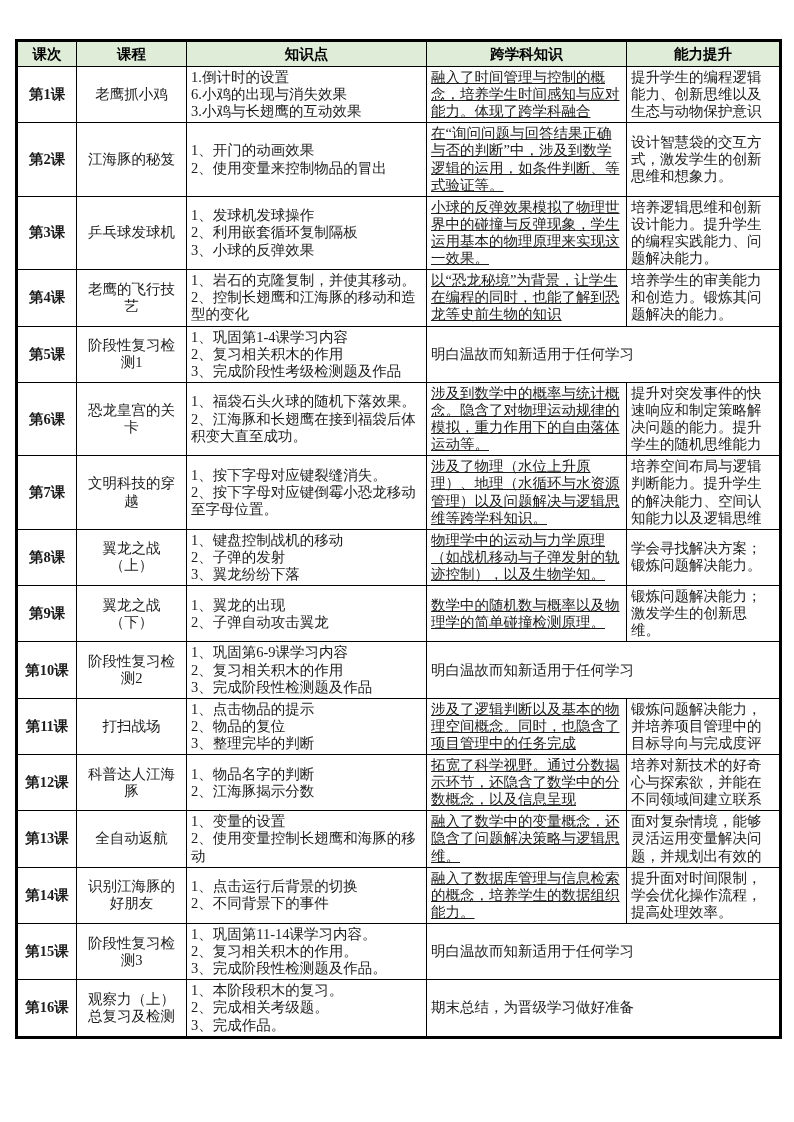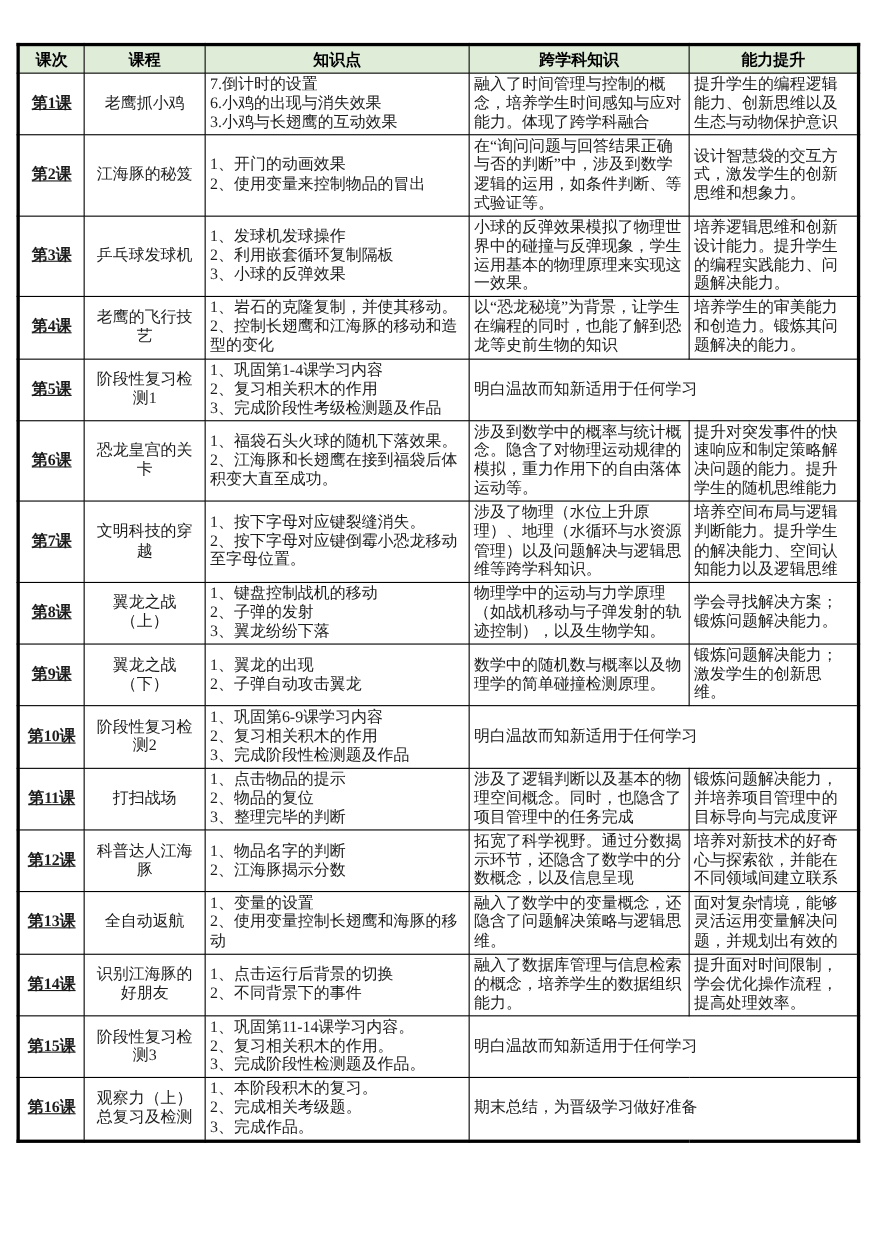--- a/index.html
+++ b/index.html
@@ -27,24 +27,24 @@
   .col-header {
     background:var(--header-bg);
     font-family:"Liberation Sans","DejaVu Sans",sans-serif;
     font-weight:bold; font-size:14.5px; text-align:center;
     height:26px; padding:2px 3px; color:#000;margin-left:32px;
   }
   .course-table td {
     font-size:14.5px; line-height:1.18; padding:2px 4px;
     vertical-align:middle; color:#1c1c1c;
   }
-  td.lesson  { text-align:center; font-weight:bold; padding:2px 1px;text-decoration:underline; }
+  td.lesson  { text-align:center; font-weight:bold; padding:2px 1px; }
   td.course  { text-align:center; }
   td.points  { text-align:left; }
-  td.cross   { text-align:left; }
+  td.cross   { text-align:left;text-decoration:underline; }
   td.ability { text-align:left; }
   td.merged  { }
   td.points div { white-space:normal; }
 </style>
 </head>
 <body>
 
 <div class="page">
   <table class="course-table">
     <colgroup>
@@ -61,21 +61,21 @@
         <th class="col-header">知识点</th>
         <th class="col-header">跨学科知识</th>
         <th class="col-header">能力提升</th>
       </tr>
     </thead>
     <tbody>
         <tr>
           <td class="lesson">第1课</td>
           <td class="course">老鹰抓小鸡</td>
           <td class="points">
-            <div>7.倒计时的设置</div>
+            <div>1.倒计时的设置</div>
             <div>6.小鸡的出现与消失效果</div>
             <div>3.小鸡与长翅鹰的互动效果</div>
           </td>
           <td class="cross">融入了时间管理与控制的概念，培养学生时间感知与应对能力。体现了跨学科融合</td>
           <td class="ability">提升学生的编程逻辑能力、创新思维以及生态与动物保护意识</td>
         </tr>
         <tr>
           <td class="lesson">第2课</td>
           <td class="course">江海豚的秘笈</td>
           <td class="points">

